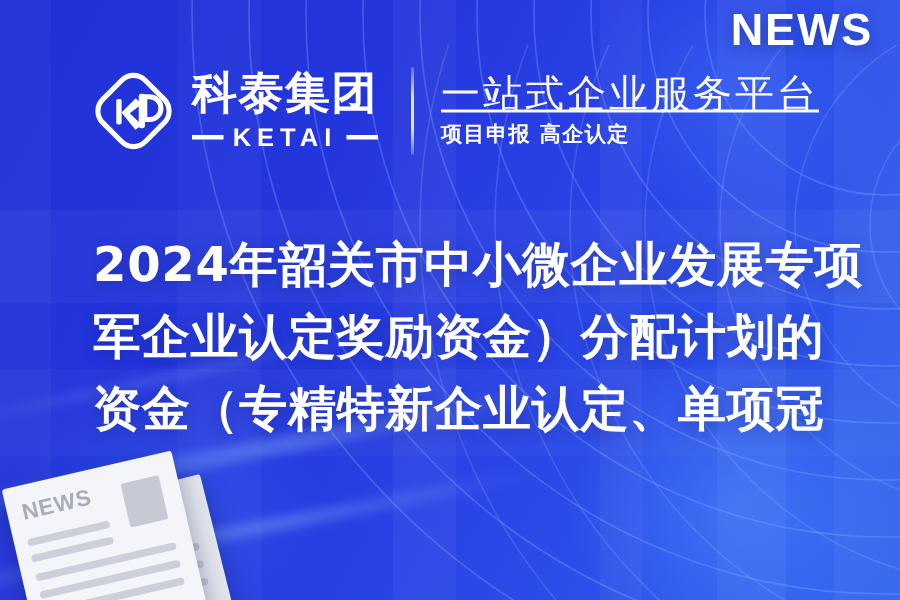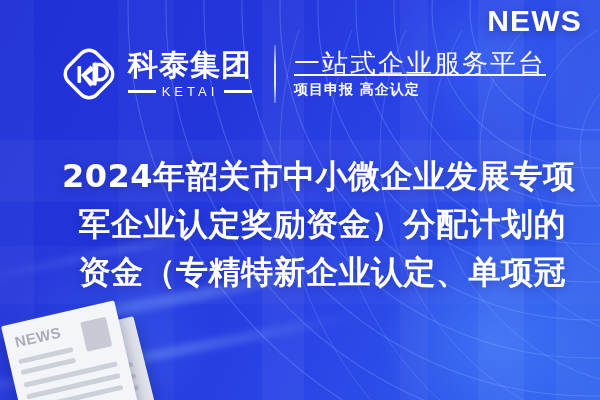--- a/index.html
+++ b/index.html
@@ -88,21 +88,21 @@
   .logo-mark{width:58px;height:58px;position:relative;flex:0 0 auto;}
   .logo-text{margin-left:10px;display:flex;flex-direction:column;align-items:center;}
   .logo-cn{
     color:#fff;font-size:30px;font-weight:bold;line-height:1;
     letter-spacing:1px;font-family:"DejaVu Sans","Liberation Sans",sans-serif;
     white-space:nowrap;
   }
   .logo-en-row{display:flex;align-items:center;margin-top:5px;width:100%;}
   .logo-en-row .bar{flex:1 1 auto;height:3px;background:#fff;}
   .logo-en{
-    color:#fff;font-size:13px;font-weight:normal;letter-spacing:4px;
+    color:#fff;font-size:17px;font-weight:bold;letter-spacing:4px;
     padding:0 6px;line-height:1;white-space:nowrap;
   }
 
   .divider{
     width:2px;height:58px;margin-left:22px;
     background:linear-gradient(180deg,rgba(255,255,255,.25),rgba(255,255,255,.85) 35%,rgba(255,255,255,.85) 70%,rgba(255,255,255,.25));
     flex:0 0 auto;
   }
   .tagline{
     margin-left:18px;display:flex;flex-direction:column;justify-content:center;
@@ -119,21 +119,21 @@
   }
 
   
   .title{
     position:absolute;left:62px;right:34px;top:152px;
     color:#ffffff;font-weight:bold;font-size:32px;line-height:48px;
     letter-spacing:.5px;
     font-family:"DejaVu Sans","Liberation Sans",sans-serif;
     text-shadow:0 2px 10px rgba(8,16,80,.25);
   }
-  .title .ln{display:block;white-space:nowrap;text-align:right;}
+  .title .ln{display:block;white-space:nowrap;}
 
   
   .papers{position:absolute;left:4px;bottom:-8px;width:180px;height:110px;}
   .paper{
     position:absolute;background:#f2f3f7;border-radius:2px;
     box-shadow:0 6px 16px rgba(6,14,70,.35);
   }
   .paper.back{
     left:64px;top:26px;width:78px;height:96px;
     transform:rotate(-14deg);background:#e3e5ed;

